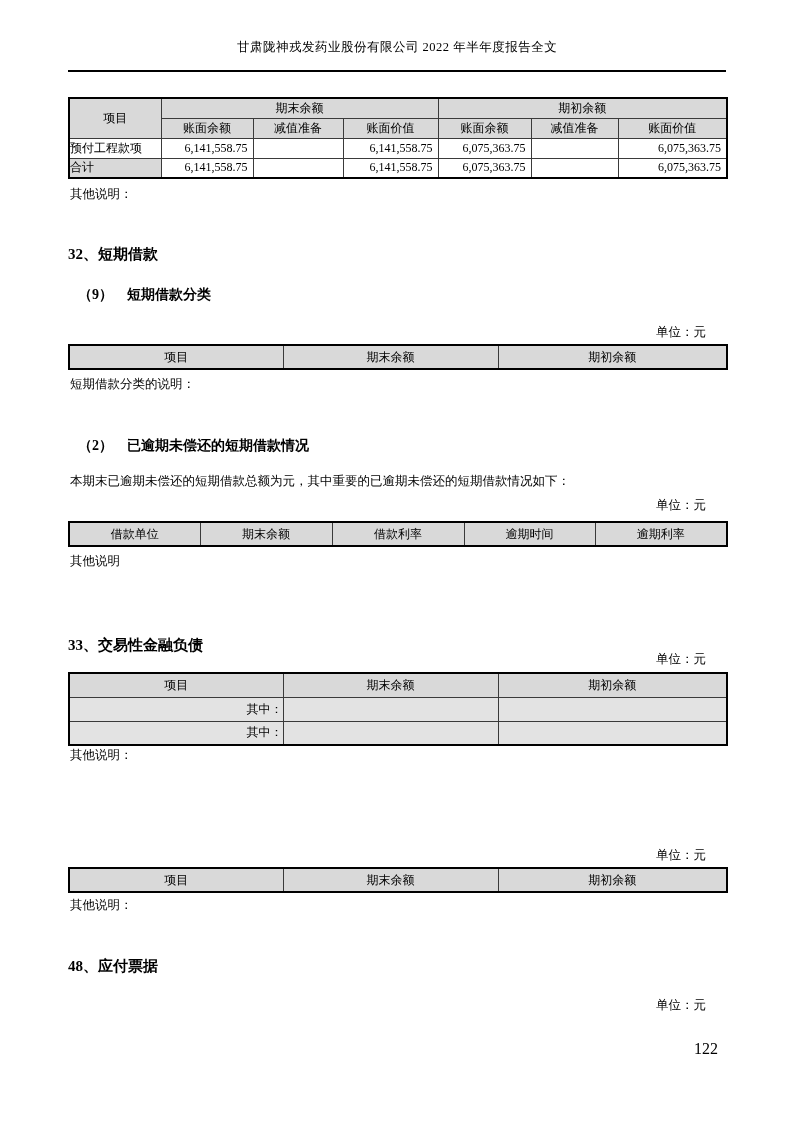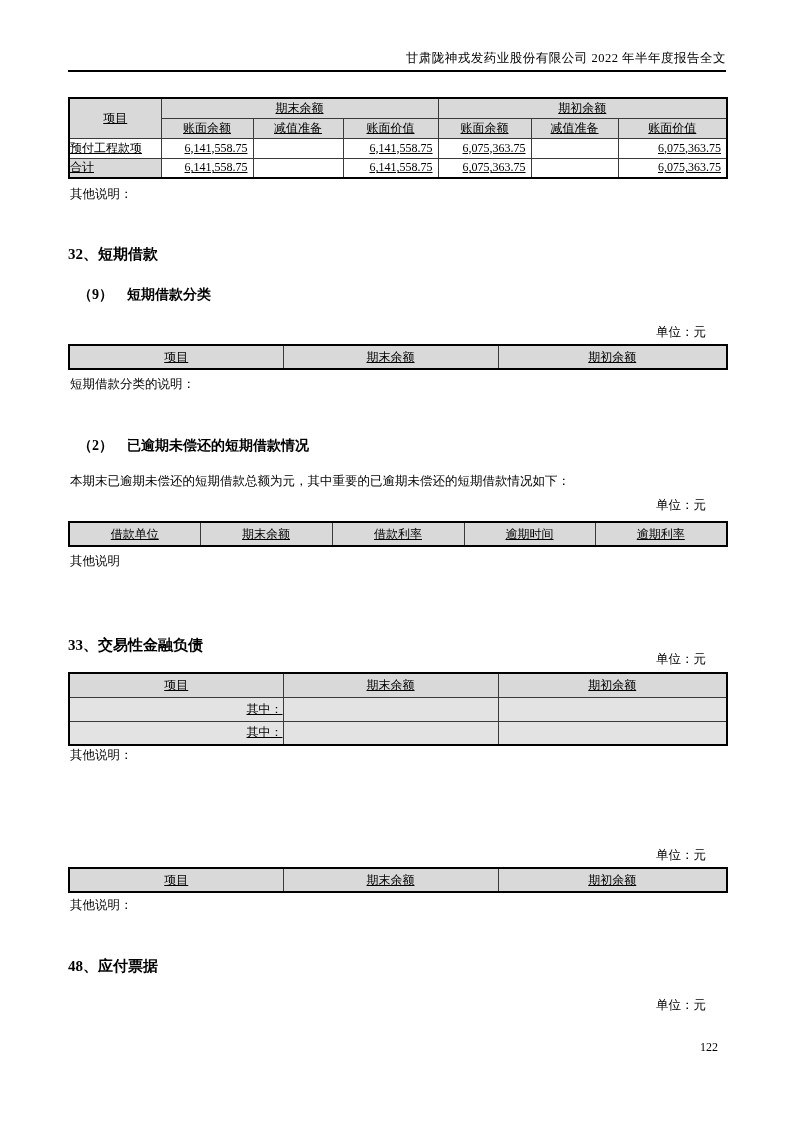--- a/index.html
+++ b/index.html
@@ -3,29 +3,29 @@
 <meta charset="utf-8">
 <style>
   * { margin:0; padding:0; box-sizing:border-box; }
   html,body { background:#fff; }
   .page {
     position:relative; width:793px; height:1122px; background:#fff;
     font-family:"Liberation Serif","DejaVu Serif",serif; color:#000;
     overflow:hidden;
   }
   .abs { position:absolute; left:68px; width:658px; }
-  .doc-header { top:50px; text-align:right; font-size:12.5px; letter-spacing:0.5px; }
+  .doc-header { top:39px; text-align:center; font-size:12.5px; letter-spacing:0.5px; }
   .header-rule { top:70px; height:2px; background:#000; }
   .note { font-size:12.5px; padding-left:2px; }
   .para { font-size:12.5px; padding-left:2px; }
   .section-heading { font-weight:bold; font-size:15px; }
   .sub-heading { font-weight:bold; font-size:14px; left:78px; }
   .unit { text-align:right; padding-right:20px; font-size:12.5px; }
-  .page-number { text-align:right; padding-right:8px; font-size:12px; top:1040px; }
-  table { border-collapse:collapse; table-layout:fixed; width:658px; border:2px solid #000;text-decoration:underline; }
+  .page-number { text-align:right; padding-right:8px; font-size:16px; top:1040px; }
+  table { border-collapse:collapse; table-layout:fixed; width:658px; border:2px solid #000; }
   td { border:1px solid #3a3a3a; font-size:12px; overflow:hidden; white-space:nowrap; }
   .t1 td { height:20px; }
   .t2 td { height:24px; }
   .gray { background:#d9d9d9; }
   .lgray { background:#e3e3e3; }
   .center { text-align:center; }
   .label-cell { text-align:left; }
   .num { text-align:right; padding-right:5px; }
   .indent-cell { text-align:right; padding-left:10px; }
 </style>

